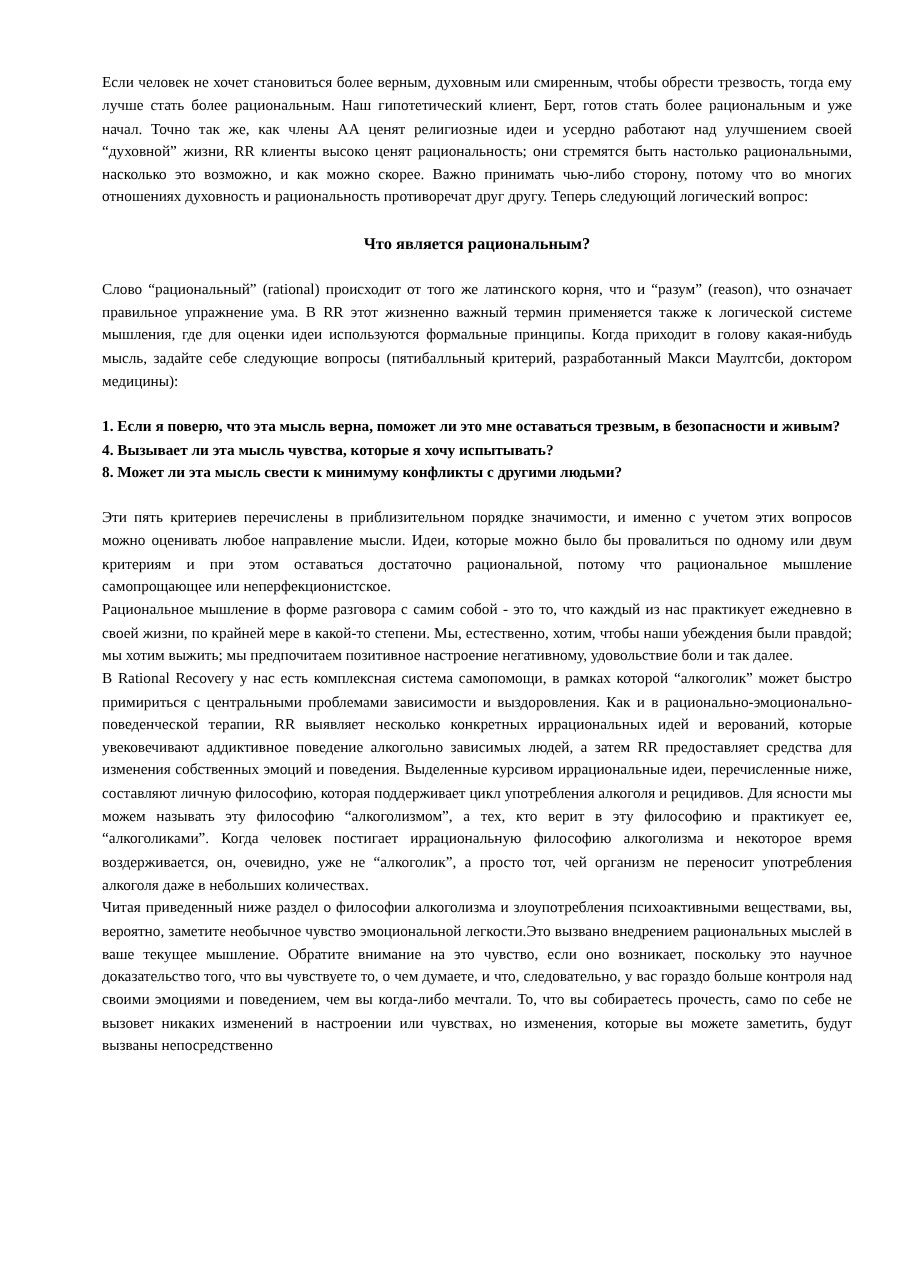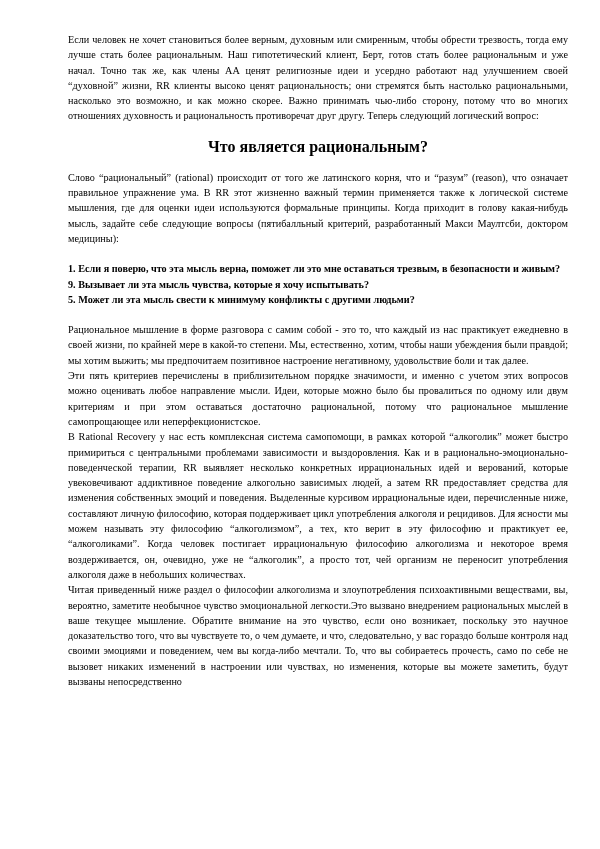--- a/index.html
+++ b/index.html
@@ -11,37 +11,37 @@
     width: 600px;
     height: 849px;
     font-family: "Liberation Serif", serif;
     color: #000000;
     overflow: hidden;
   }
   .page {
     width: 600px;
     height: 633px;
     box-sizing: border-box;
-    padding: 32px 32px 20px 68px;
+    padding: 48px 32px 20px 68px;
     position: relative;
   }
   .body-text {
     font-size: 10.2px;
     line-height: 15.3px;
     text-align: justify;
     margin: 0;
   }
   .para {
     margin: 0 0 0 0;
   }
   .gap {
     height: 15px;
   }
   h2.heading {
-    font-size: 16px;
+    font-size: 11px;
     font-weight: bold;
     text-align: center;
     margin: 0;
     padding: 0;
     line-height: 16px;
   }
   .list-block p {
     margin: 0;
     text-align: justify;
     font-weight: bold;
@@ -63,26 +63,26 @@
   <h2 class="heading">Что является рациональным?</h2>
 
   <div class="gap"></div>
 
   <p class="body-text para">Слово “рациональный” (rational) происходит от того же латинского корня, что и “разум” (reason), что означает правильное упражнение ума. В RR этот жизненно важный термин применяется также к логической системе мышления, где для оценки идеи используются формальные принципы. Когда приходит в голову какая-нибудь мысль, задайте себе следующие вопросы (пятибалльный критерий, разработанный Макси Маултсби, доктором медицины):</p>
 
   <div class="gap"></div>
 
   <div class="body-text list-block">
     <p>1. Если я поверю, что эта мысль верна, поможет ли это мне оставаться трезвым, в безопасности и живым?</p>
-    <p>9. Вызывает ли эта мысль чувства, которые я хочу испытывать?</p>
-    <p>5. Может ли эта мысль свести к минимуму конфликты с другими людьми?</p>
+    <p>4. Вызывает ли эта мысль чувства, которые я хочу испытывать?</p>
+    <p>8. Может ли эта мысль свести к минимуму конфликты с другими людьми?</p>
   </div>
 
   <div class="gap"></div>
 
   <div class="body-text flow">
+    <p>Эти пять критериев перечислены в приблизительном порядке значимости, и именно с учетом этих вопросов можно оценивать любое направление мысли. Идеи, которые можно было бы провалиться по одному или двум критериям и при этом оставаться достаточно рациональной, потому что рациональное мышление самопрощающее или неперфекционистское.</p>
     <p>Рациональное мышление в форме разговора с самим собой - это то, что каждый из нас практикует ежедневно в своей жизни, по крайней мере в какой-то степени. Мы, естественно, хотим, чтобы наши убеждения были правдой; мы хотим выжить; мы предпочитаем позитивное настроение негативному, удовольствие боли и так далее.</p>
-    <p>Эти пять критериев перечислены в приблизительном порядке значимости, и именно с учетом этих вопросов можно оценивать любое направление мысли. Идеи, которые можно было бы провалиться по одному или двум критериям и при этом оставаться достаточно рациональной, потому что рациональное мышление самопрощающее или неперфекционистское.</p>
     <p>В Rational Recovery у нас есть комплексная система самопомощи, в рамках которой “алкоголик” может быстро примириться с центральными проблемами зависимости и выздоровления. Как и в рационально-эмоционально-поведенческой терапии, RR выявляет несколько конкретных иррациональных идей и верований, которые увековечивают аддиктивное поведение алкогольно зависимых людей, а затем RR предоставляет средства для изменения собственных эмоций и поведения. Выделенные курсивом иррациональные идеи, перечисленные ниже, составляют личную философию, которая поддерживает цикл употребления алкоголя и рецидивов. Для ясности мы можем называть эту философию “алкоголизмом”, а тех, кто верит в эту философию и практикует ее, “алкоголиками”. Когда человек постигает иррациональную философию алкоголизма и некоторое время воздерживается, он, очевидно, уже не “алкоголик”, а просто тот, чей организм не переносит употребления алкоголя даже в небольших количествах.</p>
     <p>Читая приведенный ниже раздел о философии алкоголизма и злоупотребления психоактивными веществами, вы, вероятно, заметите необычное чувство эмоциональной легкости.Это вызвано внедрением рациональных мыслей в ваше текущее мышление. Обратите внимание на это чувство, если оно возникает, поскольку это научное доказательство того, что вы чувствуете то, о чем думаете, и что, следовательно, у вас гораздо больше контроля над своими эмоциями и поведением, чем вы когда-либо мечтали. То, что вы собираетесь прочесть, само по себе не вызовет никаких изменений в настроении или чувствах, но изменения, которые вы можете заметить, будут вызваны непосредственно</p>
   </div>
 
 </div>
 
 </body></html>

